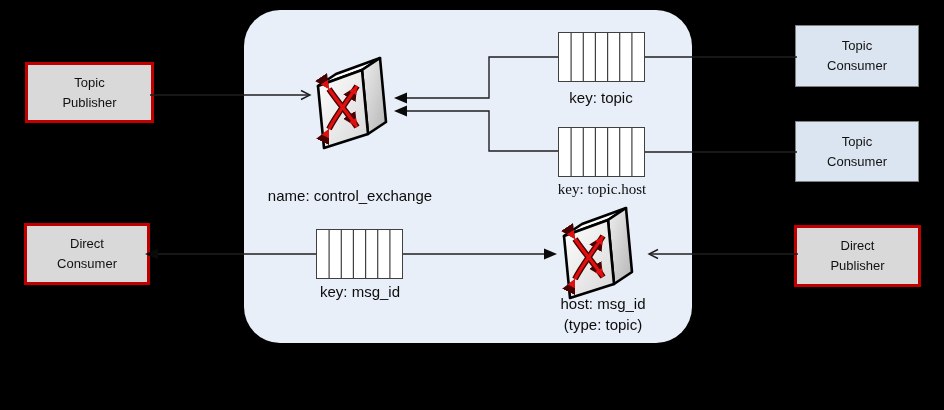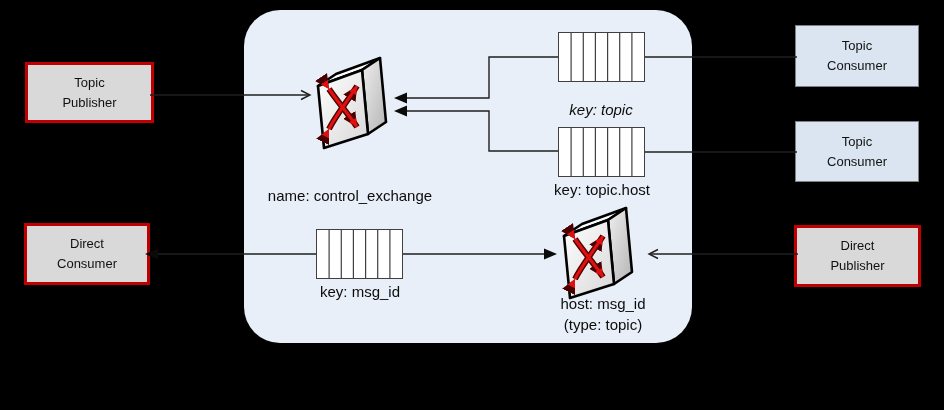--- a/index.html
+++ b/index.html
@@ -50,22 +50,22 @@
   
   .exchange-icon{z-index:3;}
   .x-control{left:312px;top:54px;}
   .x-direct{left:558px;top:204px;}
 
   
   .lbl{
     text-align:center;font-size:15px;line-height:21px;z-index:4;
     white-space:nowrap;color:#0c0c0c;
   }
-  .l-q-topic{left:516px;top:99px;width:170px;font-style:italic;}
-  .l-q-topic-host{left:517px;top:179px;width:170px;}
+  .l-q-topic{left:516px;top:87px;width:170px;}
+  .l-q-topic-host{left:517px;top:179px;width:170px;font-family:Liberation Serif, serif;}
   .l-q-msg-id{left:275px;top:281px;width:170px;}
   .l-x-control{left:235px;top:149px;width:230px;margin-top:36px;}
   .l-x-direct{left:488px;top:293px;width:230px;}
 </style>
 </head>
 <body>
 
 <svg width="0" height="0" style="position:absolute" aria-hidden="true">
   <defs>
     <linearGradient id="gradFront" x1="0" y1="0" x2="1" y2="1">

